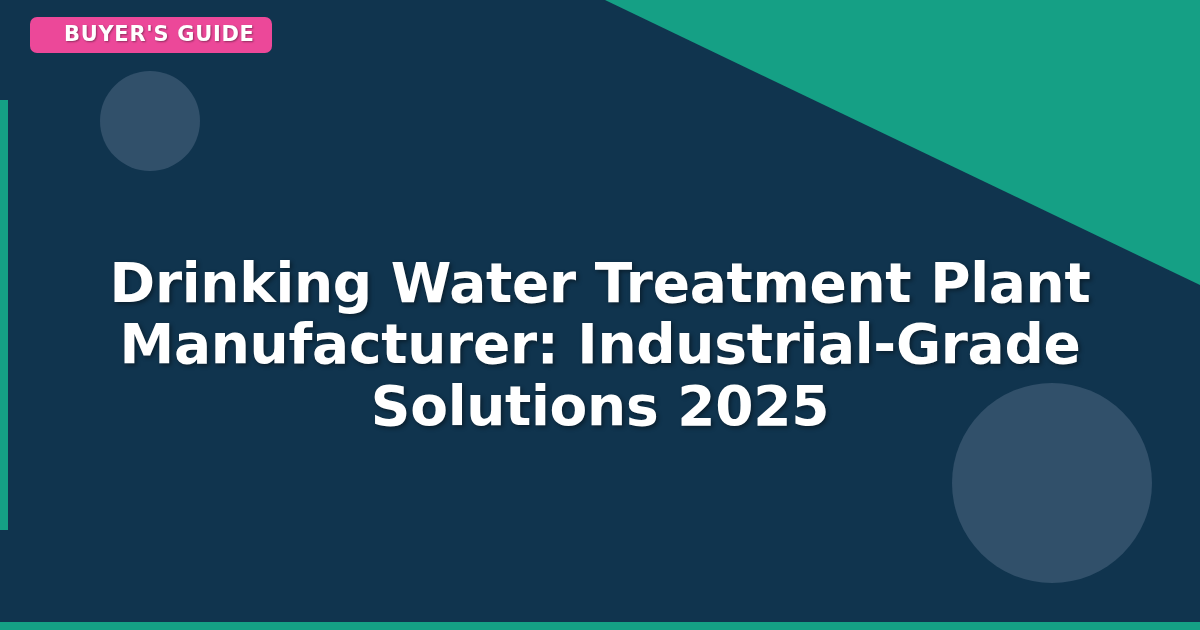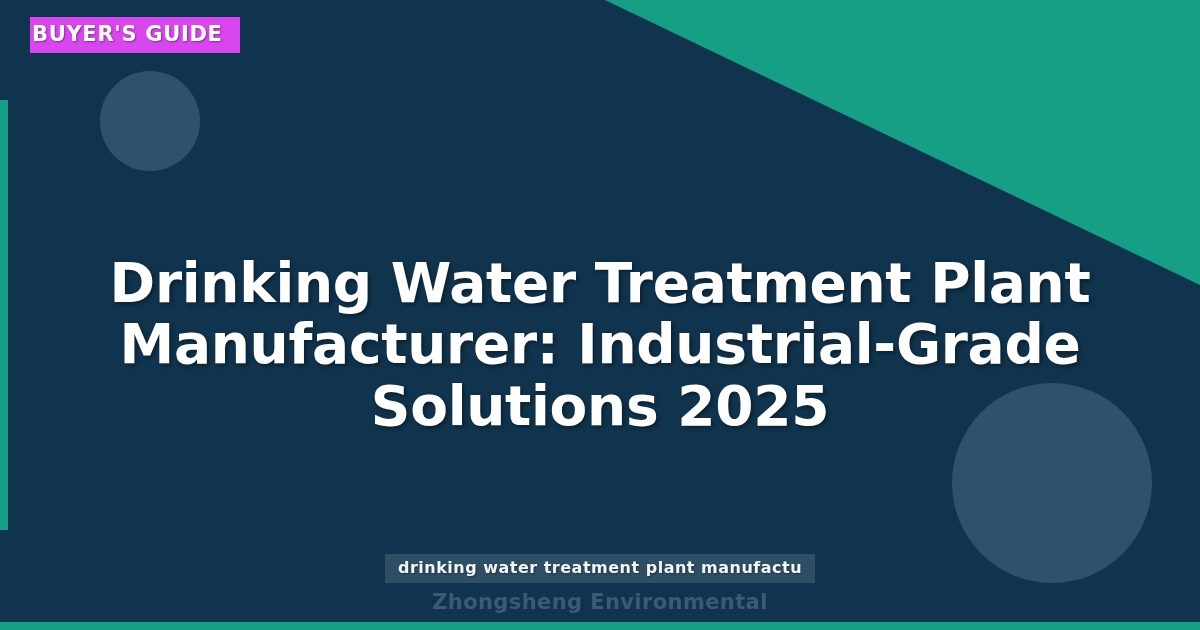--- a/index.html
+++ b/index.html
@@ -65,29 +65,30 @@
     height: 8px;
     background: #15a085;
   }
 
   
 
   .badge {
     position: absolute;
     left: 30px;
     top: 17px;
-    padding: 7px 17px 8px 2px;
-    background: #d946ef;
+    padding: 7px 17px 8px 34px;
+    background: #ec4899;
     color: #ffffff;
     font-size: 21px;
     font-weight: bold;
     letter-spacing: 0.7px;
     line-height: 1;
     text-shadow: 1px 1px 2px rgba(0,0,0,0.38);
     white-space: nowrap;
+    border-radius: 7px;
   }
 
   
 
   .headline {
     position: absolute;
     left: 60px;
     top: 216px;
     width: 1080px;
     text-align: center;
@@ -143,18 +144,14 @@
   <div class="circle circle-small"></div>
   <div class="circle circle-large"></div>
 
   <div class="left-accent-bar"></div>
   <div class="bottom-accent-bar"></div>
 
   <div class="badge">BUYER'S GUIDE</div>
 
   <h1 class="headline">Drinking Water Treatment Plant Manufacturer: Industrial-Grade Solutions 2025</h1>
 
-  <div class="footer">
-    <div class="keyword-chip">drinking water treatment plant manufactu</div>
-    <div class="brand">Zhongsheng Environmental</div>
-  </div>
 
 </div>
 
 </body></html>

